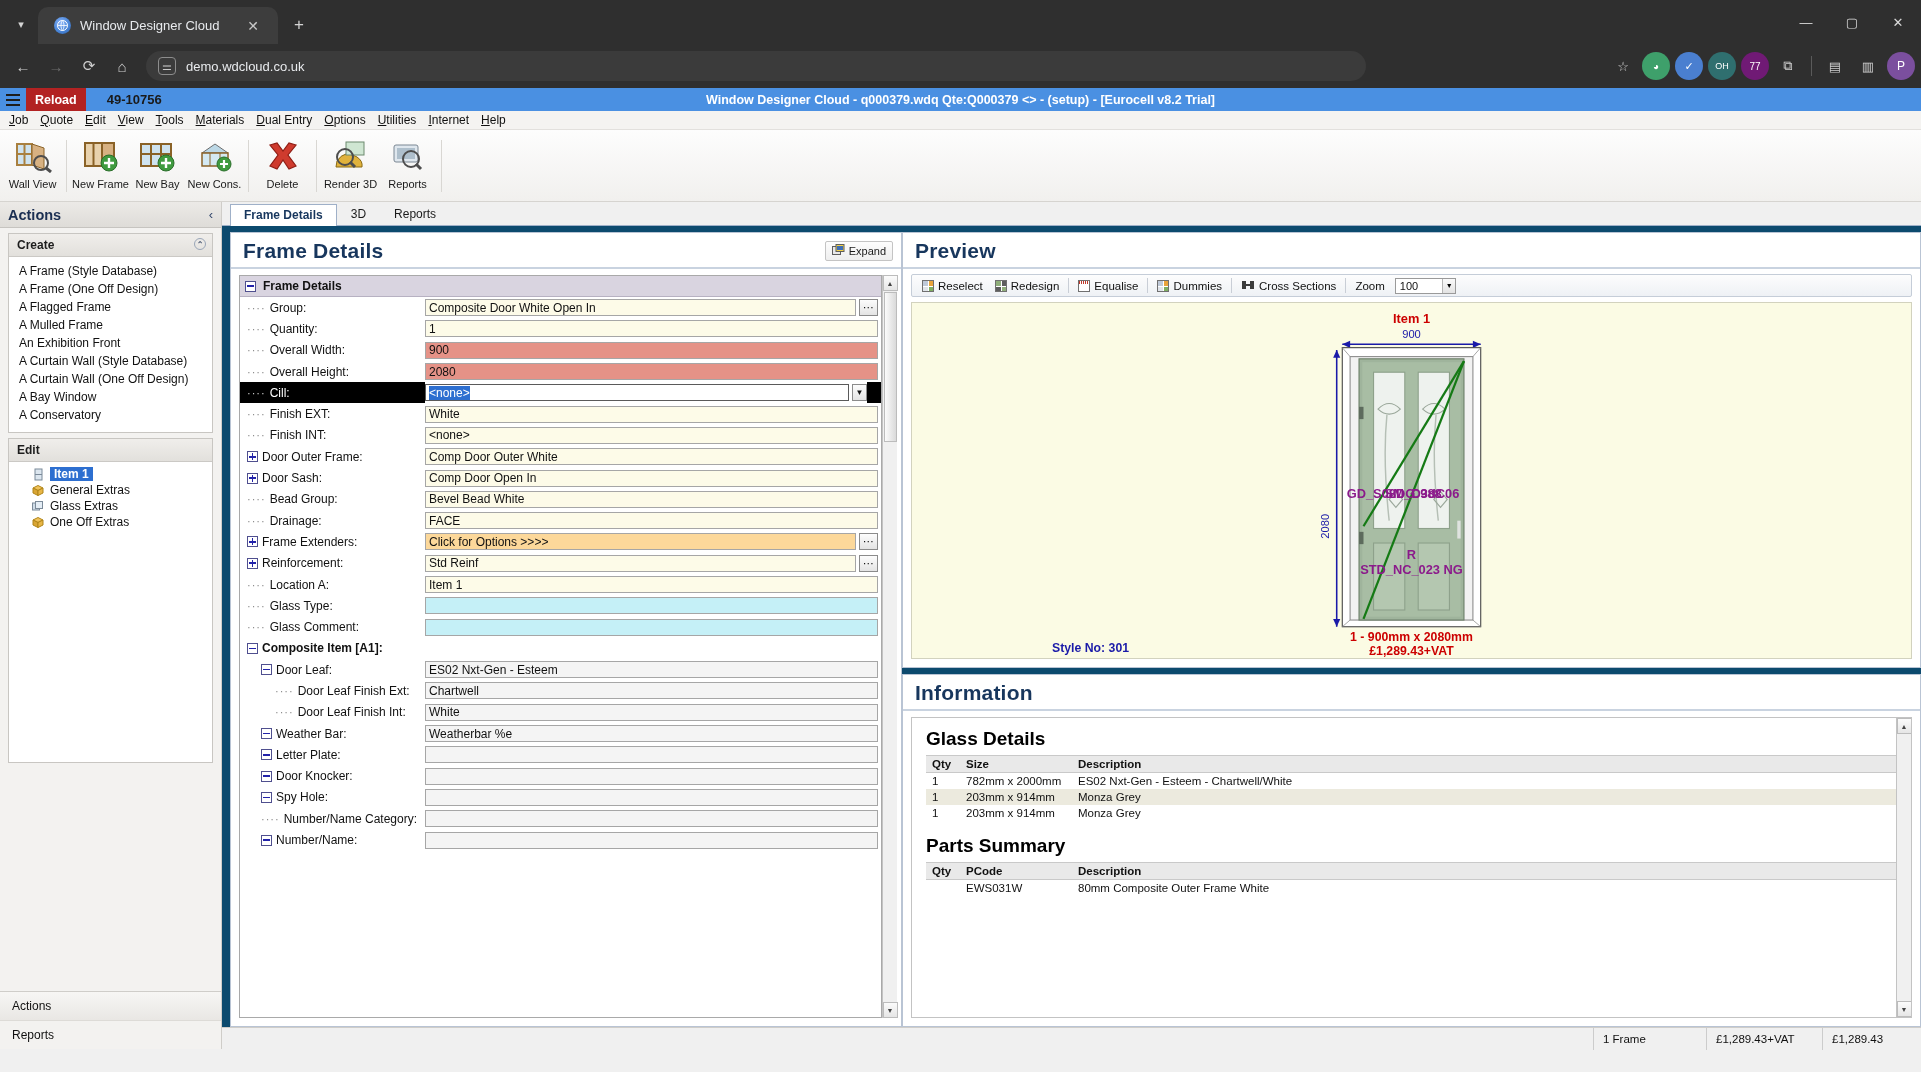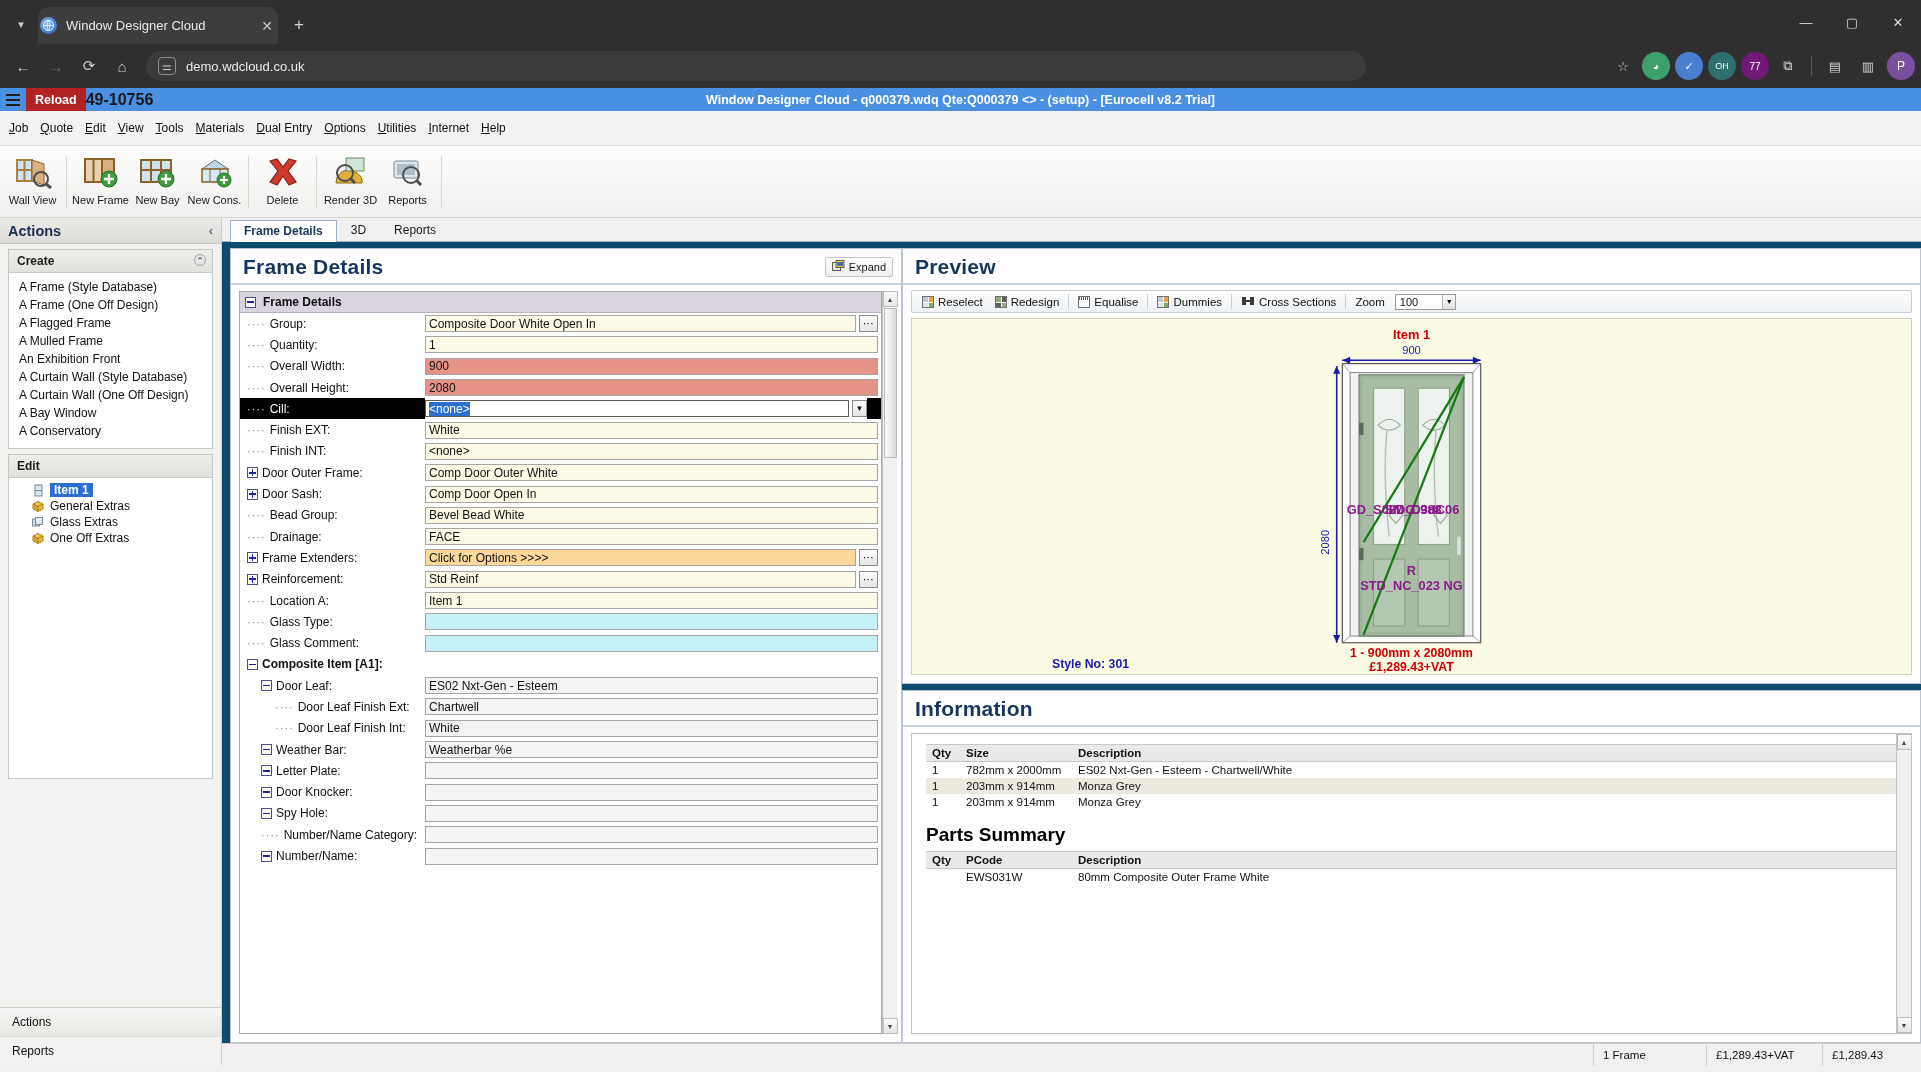--- a/index.html
+++ b/index.html
@@ -17,21 +17,21 @@
     padding-left: 4px; position: relative;
   }
   .tab-listbtn {
     width: 34px; height: 34px; margin-bottom: 3px; color: #d4d4d4;
     display: flex; align-items: center; justify-content: center; font-size: 11px;
     border-radius: 4px;
   }
   .tab {
     height: 37px; min-width: 240px; background: #3d3d3d; color: #e8eaed;
     border-radius: 10px 10px 0 0; display: flex; align-items: center;
-    padding: 0 2px; gap: 9px; font-size: 13px;
+    padding: 0 16px; gap: 9px; font-size: 13px;
   }
   .tab-favicon {
     width: 17px; height: 17px; border-radius: 50%;
     background: radial-gradient(circle at 40% 35%, #8ab4f8 0%, #4a86d8 55%, #2d5fa8 100%);
     display: flex; align-items: center; justify-content: center;
     flex: 0 0 auto;
   }
   .tab-title { flex: 1; white-space: nowrap; overflow: hidden; }
   .tab-close { width: 18px; height: 18px; display: flex; align-items: center;
     justify-content: center; color: #c8c8c8; font-size: 14px; border-radius: 50%; }
@@ -71,27 +71,27 @@
   .app-titlebar {
     height: 23px; background: #4a90e2; display: flex; align-items: center;
     color: #ffffff; font-size: 12.5px; font-weight: bold; position: relative;
   }
   .hamburger { width: 26px; display:flex; flex-direction:column; gap:3px; padding:0 6px; }
   .hamburger i { display:block; height:2px; background:#1d1d1d; }
   .reload-btn {
     background: #b22222; color: #ffffff; font-weight: bold; font-size: 12.5px;
     padding: 3px 9px; height: 23px; display: flex; align-items: center;
   }
-  .job-no { padding-left: 0; font-weight: bold; font-size: 16px; color:#1a1a1a; }
+  .job-no { padding-left: 21px; font-weight: bold; font-size: 13px; color:#1a1a1a; }
   .app-title-center {
     position: absolute; left: 0; right: 0; text-align: center; font-weight: bold;
     font-size: 12.5px; color: #ffffff; pointer-events: none;
   }
 
-  .menubar { height: 35px; background: #f4f3f1; display: flex; align-items: center;
+  .menubar { height: 19px; background: #f4f3f1; display: flex; align-items: center;
     padding-left: 3px; border-bottom: 1px solid #e2e0dd; }
   .menubar span { padding: 0 6px; font-size: 12px; color: #101010; }
   .menubar span u { text-decoration: underline; }
 
   .ribbon { height: 72px; background: linear-gradient(#fdfdfd,#f1f0ee);
     border-bottom: 1px solid #d6d4d0; display: flex; align-items: center; padding-left: 4px; }
   .rbtn { width: 57px; height: 66px; display: flex; flex-direction: column;
     align-items: center; justify-content: flex-start; padding-top: 5px; gap: 4px; }
   .rbtn .lbl { font-size: 11px; color: #1a1a1a; white-space: nowrap; }
   .rbtn .ico { width: 40px; height: 36px; display:flex; align-items:center; justify-content:center;}
@@ -857,20 +857,21 @@
               </svg>
             </div>
           </div>
 
           <div class="panel info-panel">
             <div class="panel-hd">
               <span class="ttl">Information</span>
             </div>
             <div class="info-body">
               <div class="info-content">
+                <div class="info-h">Glass Details</div>
                 <table class="itbl">
                   <thead>
                     <tr>
                       <th class="col-qty">Qty</th>
                       <th class="col-size">Size</th>
                       <th>Description</th>
                     </tr>
                   </thead>
                   <tbody id="glass-rows">
                       <tr>

